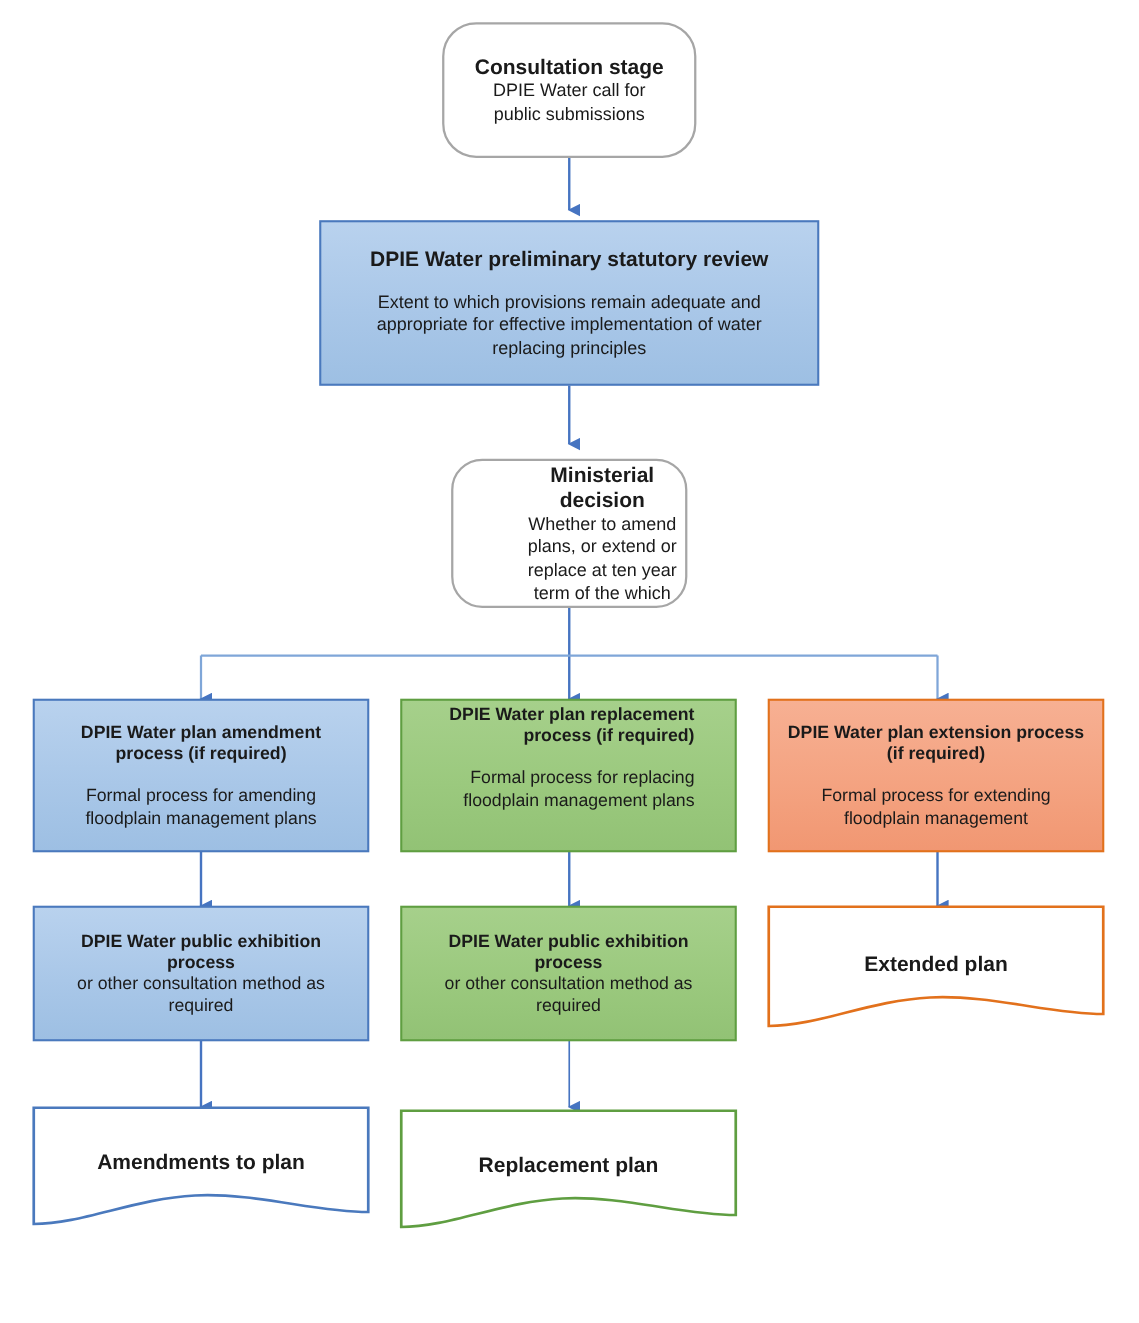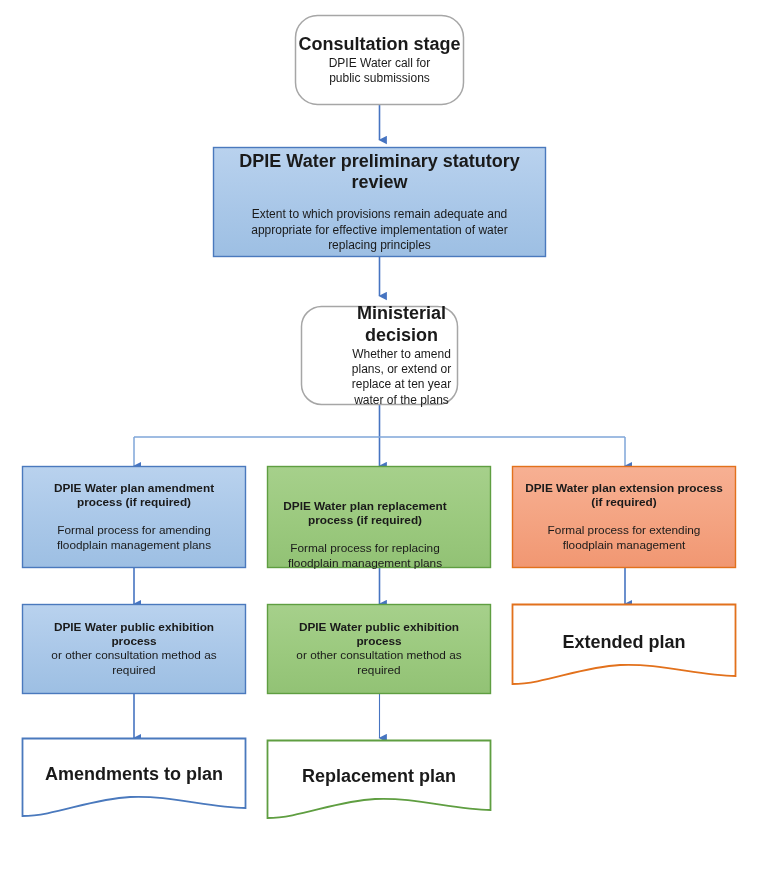--- a/index.html
+++ b/index.html
@@ -38,21 +38,21 @@
   }
   .ttl {
     font-weight: bold;
     line-height: 1.22;
   }
   .sub {
     line-height: 1.28;
   }
   .gap-lg { height: 13px; }
   .fs12 { font-size: 12px; }
-  .fs12b { font-size: 18px; }
+  .fs12b { font-size: 14px; }
   .fs115 { font-size: 11.8px; }
 </style>
 </head>
 <body>
 
 <div id="flowchart-root">
 
   <svg class="chart-layer" viewBox="0 0 759 882" xmlns="http://www.w3.org/2000/svg">
     <defs>
       <linearGradient id="gradBlue" x1="0" y1="0" x2="0" y2="1">
@@ -146,32 +146,32 @@
     <div class="sub fs12">Extent to which provisions remain adequate and</div>
     <div class="sub fs12">appropriate for effective implementation of water</div>
     <div class="sub fs12">replacing principles</div>
   </div>
 
   <div class="node-text" style="left:301px; top:306px; width:157px; height:99px;padding-left:44px;">
     <div class="ttl fs12b">Ministerial decision</div>
     <div class="sub fs12">Whether to amend</div>
     <div class="sub fs12">plans, or extend or</div>
     <div class="sub fs12">replace at ten year</div>
-    <div class="sub fs12">water of the plans</div>
+    <div class="sub fs12">term of the which</div>
   </div>
 
   <div class="node-text" style="left:22px; top:466px; width:224px; height:102px;">
     <div class="ttl fs115">DPIE Water plan amendment</div>
     <div class="ttl fs115">process (if required)</div>
     <div class="gap-lg"></div>
     <div class="sub fs115">Formal process for amending</div>
     <div class="sub fs115">floodplain management plans</div>
   </div>
 
-  <div class="node-text" style="left:267px; top:484px; width:196px; height:102px;">
+  <div class="node-text" style="left:267px; top:454px; width:196px; height:102px;align-items:flex-end;">
     <div class="ttl fs115">DPIE Water plan replacement</div>
     <div class="ttl fs115">process (if required)</div>
     <div class="gap-lg"></div>
     <div class="sub fs115">Formal process for replacing</div>
     <div class="sub fs115">floodplain management plans</div>
   </div>
 
   <div class="node-text" style="left:512px; top:466px; width:224px; height:102px;">
     <div class="ttl fs115">DPIE Water plan extension process</div>
     <div class="ttl fs115">(if required)</div>

